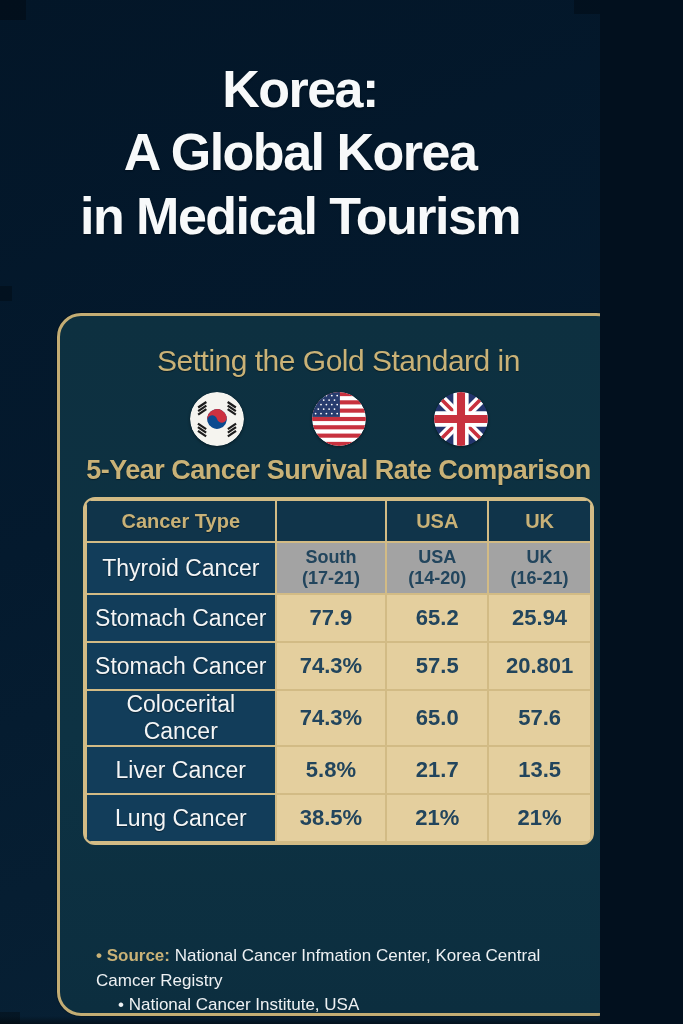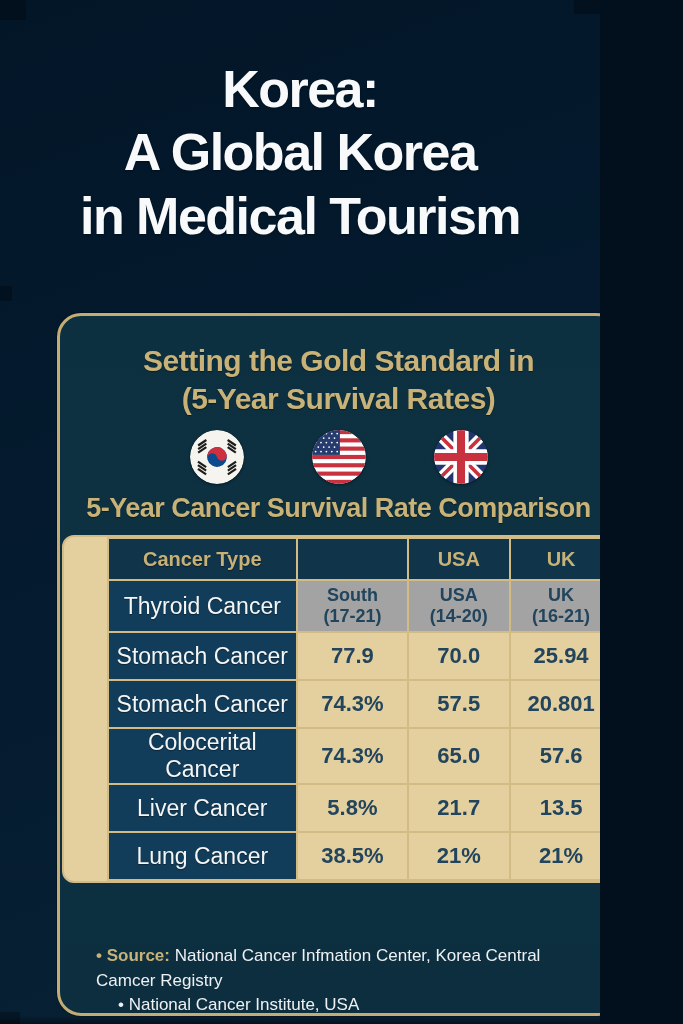--- a/index.html
+++ b/index.html
@@ -17,36 +17,36 @@
     text-shadow:0 1px 2px rgba(0,0,0,.35);
   }
   
   .panel {
     position:absolute; left:57px; top:313px; width:563px; height:703px;
     box-sizing:border-box; border:3px solid #c3ad74; border-radius:24px;
     background:linear-gradient(180deg,#0d3040 0%,#0d3243 60%,#0c2e3f 100%);
     box-shadow:0 0 0 1px rgba(0,0,0,.25);
   }
   .panel-heading {
-    margin-top:26px; text-align:center; color:#c9b277; font-weight:700;
+    margin-top:26px; text-align:center; color:#c9b277; font-weight:400;
     font-size:30px; line-height:1.27; letter-spacing:-0.5px;
     text-shadow:0 1px 1px rgba(0,0,0,.4);
   }
   .flags-row {
     margin-top:12px; display:flex; justify-content:center; align-items:center; gap:68px;
   }
   .flag { width:54px; height:54px; border-radius:50%; box-shadow:0 1px 3px rgba(0,0,0,.45); }
   .panel-subheading {
     margin-top:9px; text-align:center; color:#c9b277; font-weight:700;
     font-size:27px; letter-spacing:-0.5px; text-shadow:0 1px 1px rgba(0,0,0,.4);
   }
   
   .table-wrap {
     width:507px; margin:11px auto 0; border:2px solid #d2bb85;
-    border-radius:12px; overflow:hidden; background:#e4cf9e;padding-left:43px;
+    border-radius:12px; overflow:hidden; background:#e4cf9e;
   }
   table.cmp { border-collapse:collapse; width:100%; table-layout:fixed; }
   table.cmp td { border:2px solid #d2bb85; text-align:center; vertical-align:middle; padding:0; }
   .col-label { width:188px; }
   .col-kr { width:110px; }
   .col-us { width:101px; }
   .col-uk { width:102px; }
   tr.hdr td { height:40px; background:#10344a; color:#c8b177; font-weight:700; font-size:20px; }
   tr.hdr td.cell-label { letter-spacing:0; }
   td.cell-label { background:#123d5a; color:#f3f5f6; font-weight:400; font-size:23px;
@@ -87,21 +87,20 @@
   <div class="title">
     <div>Korea:</div>
     <div>A Global Korea</div>
     <div>in Medical Tourism</div>
   </div>
 
   <div class="panel">
 
     <div class="panel-heading">
       <div>Setting the Gold Standard in</div>
-      <div>(5-Year Survival Rates)</div>
     </div>
 
     <div class="flags-row">
 
       <svg class="flag" viewBox="0 0 60 60">
         <circle cx="30" cy="30" r="30" fill="#f5f4ef"></circle>
         <g transform="rotate(-15 30 30)">
           <circle cx="30" cy="30" r="11" fill="#0b4a8f"></circle>
           <path d="M19 30 A11 11 0 0 1 41 30 A5.5 5.5 0 1 1 30 30 A5.5 5.5 0 1 0 19 30 Z" fill="#cd3140"></path>
         </g>
@@ -211,21 +210,21 @@
               <div>(14-20)</div>
             </td>
             <td class="cell-sub">
               <div>UK</div>
               <div>(16-21)</div>
             </td>
           </tr>
           <tr class="data">
             <td class="cell-label">Stomach Cancer</td>
             <td class="cell-val">77.9</td>
-            <td class="cell-val">70.0</td>
+            <td class="cell-val">65.2</td>
             <td class="cell-val">25.94</td>
           </tr>
           <tr class="data">
             <td class="cell-label">Stomach Cancer</td>
             <td class="cell-val">74.3%</td>
             <td class="cell-val">57.5</td>
             <td class="cell-val">20.801</td>
           </tr>
           <tr class="data">
             <td class="cell-label">Colocerital Cancer</td>

